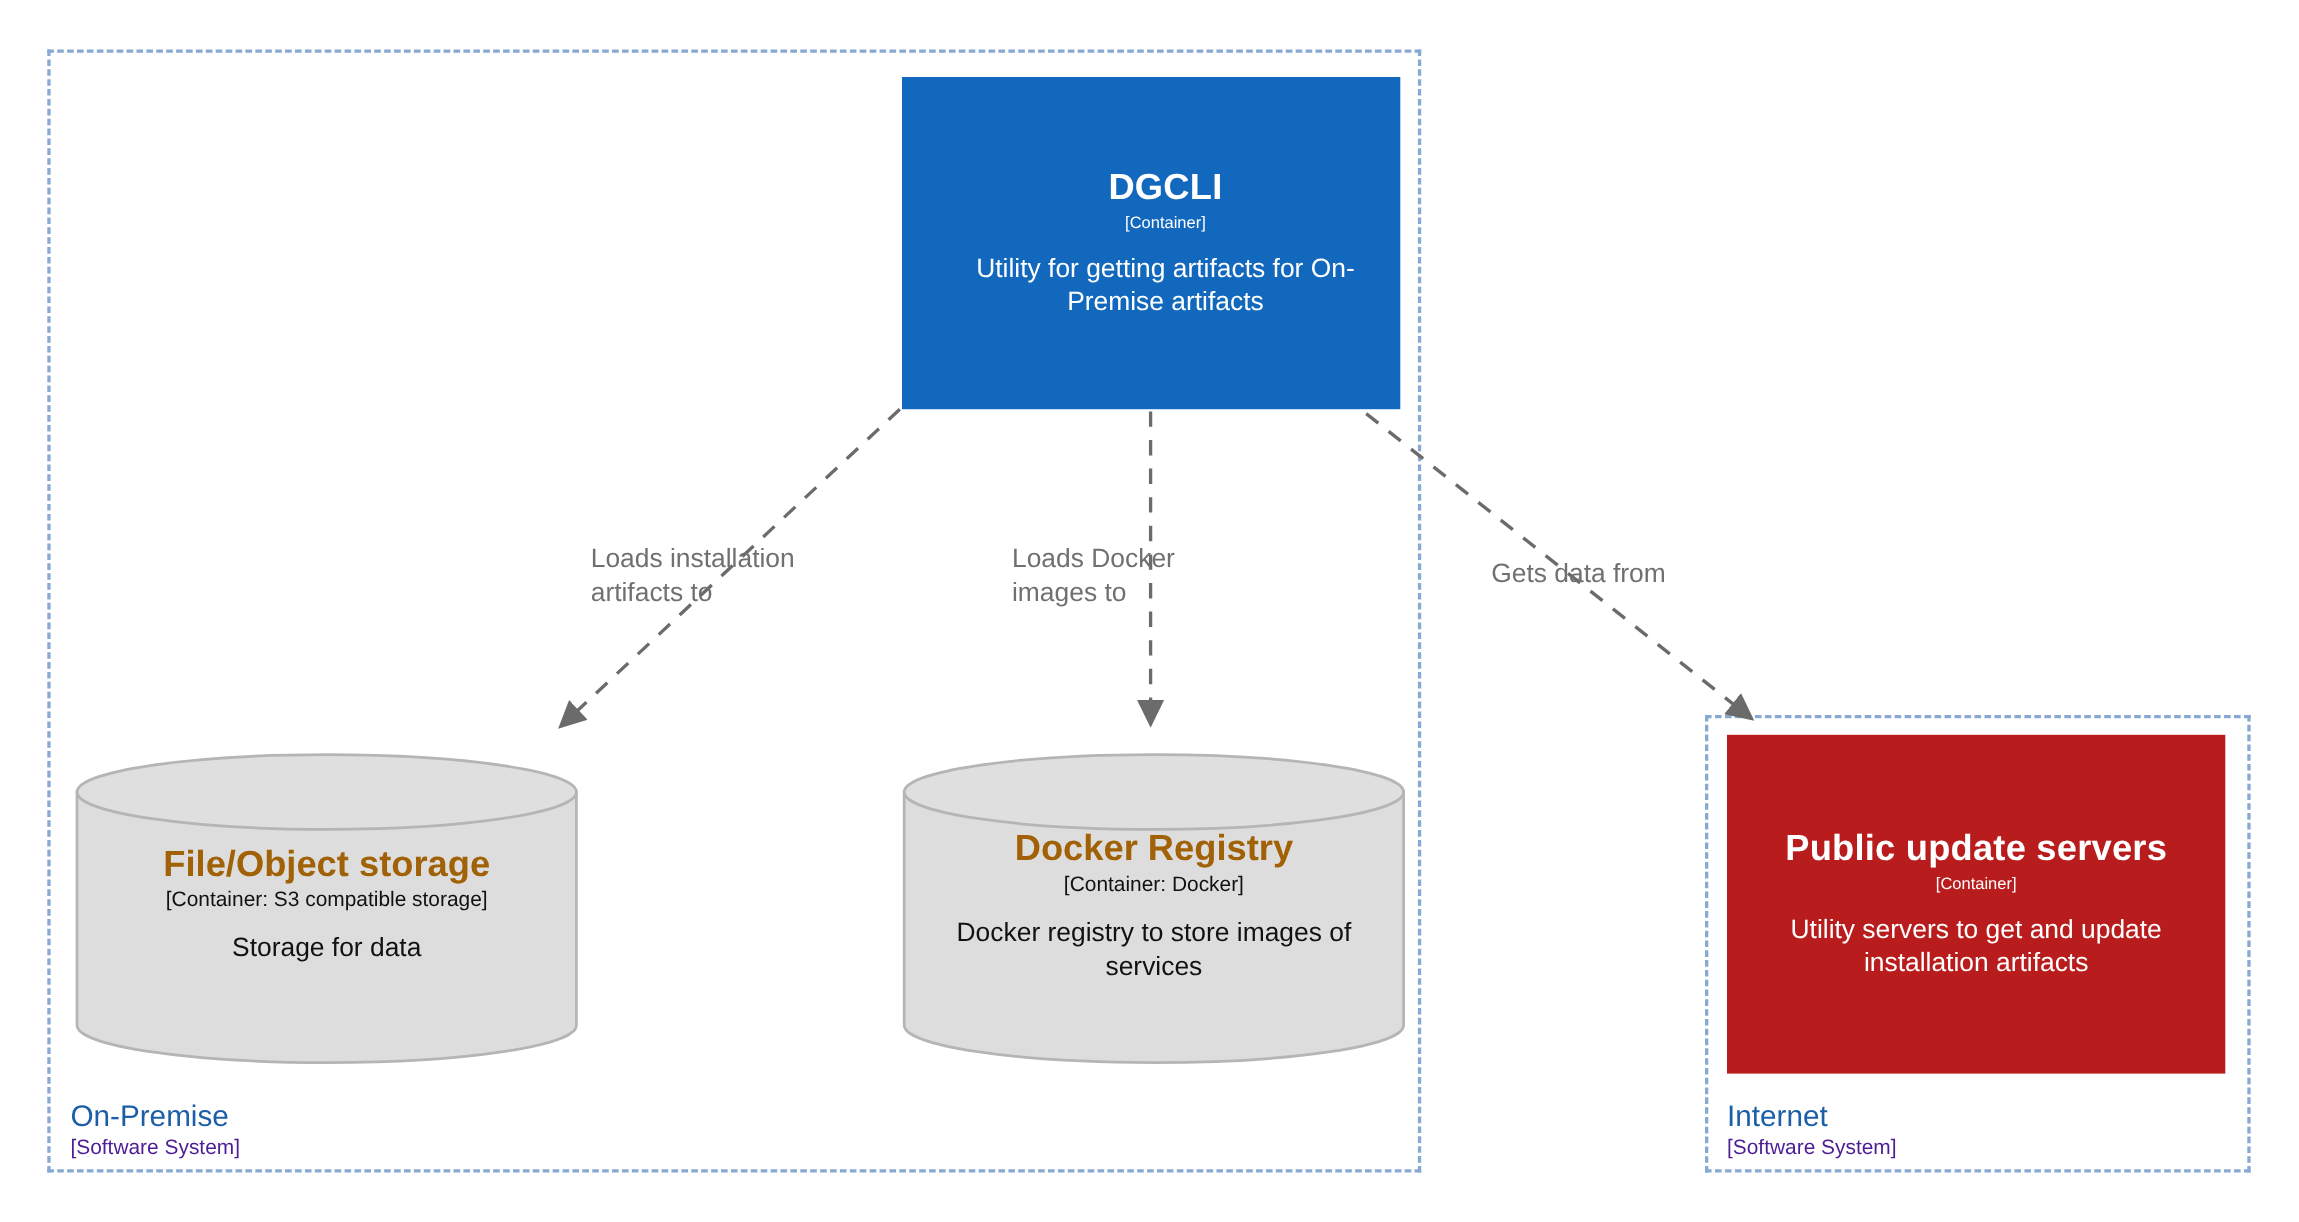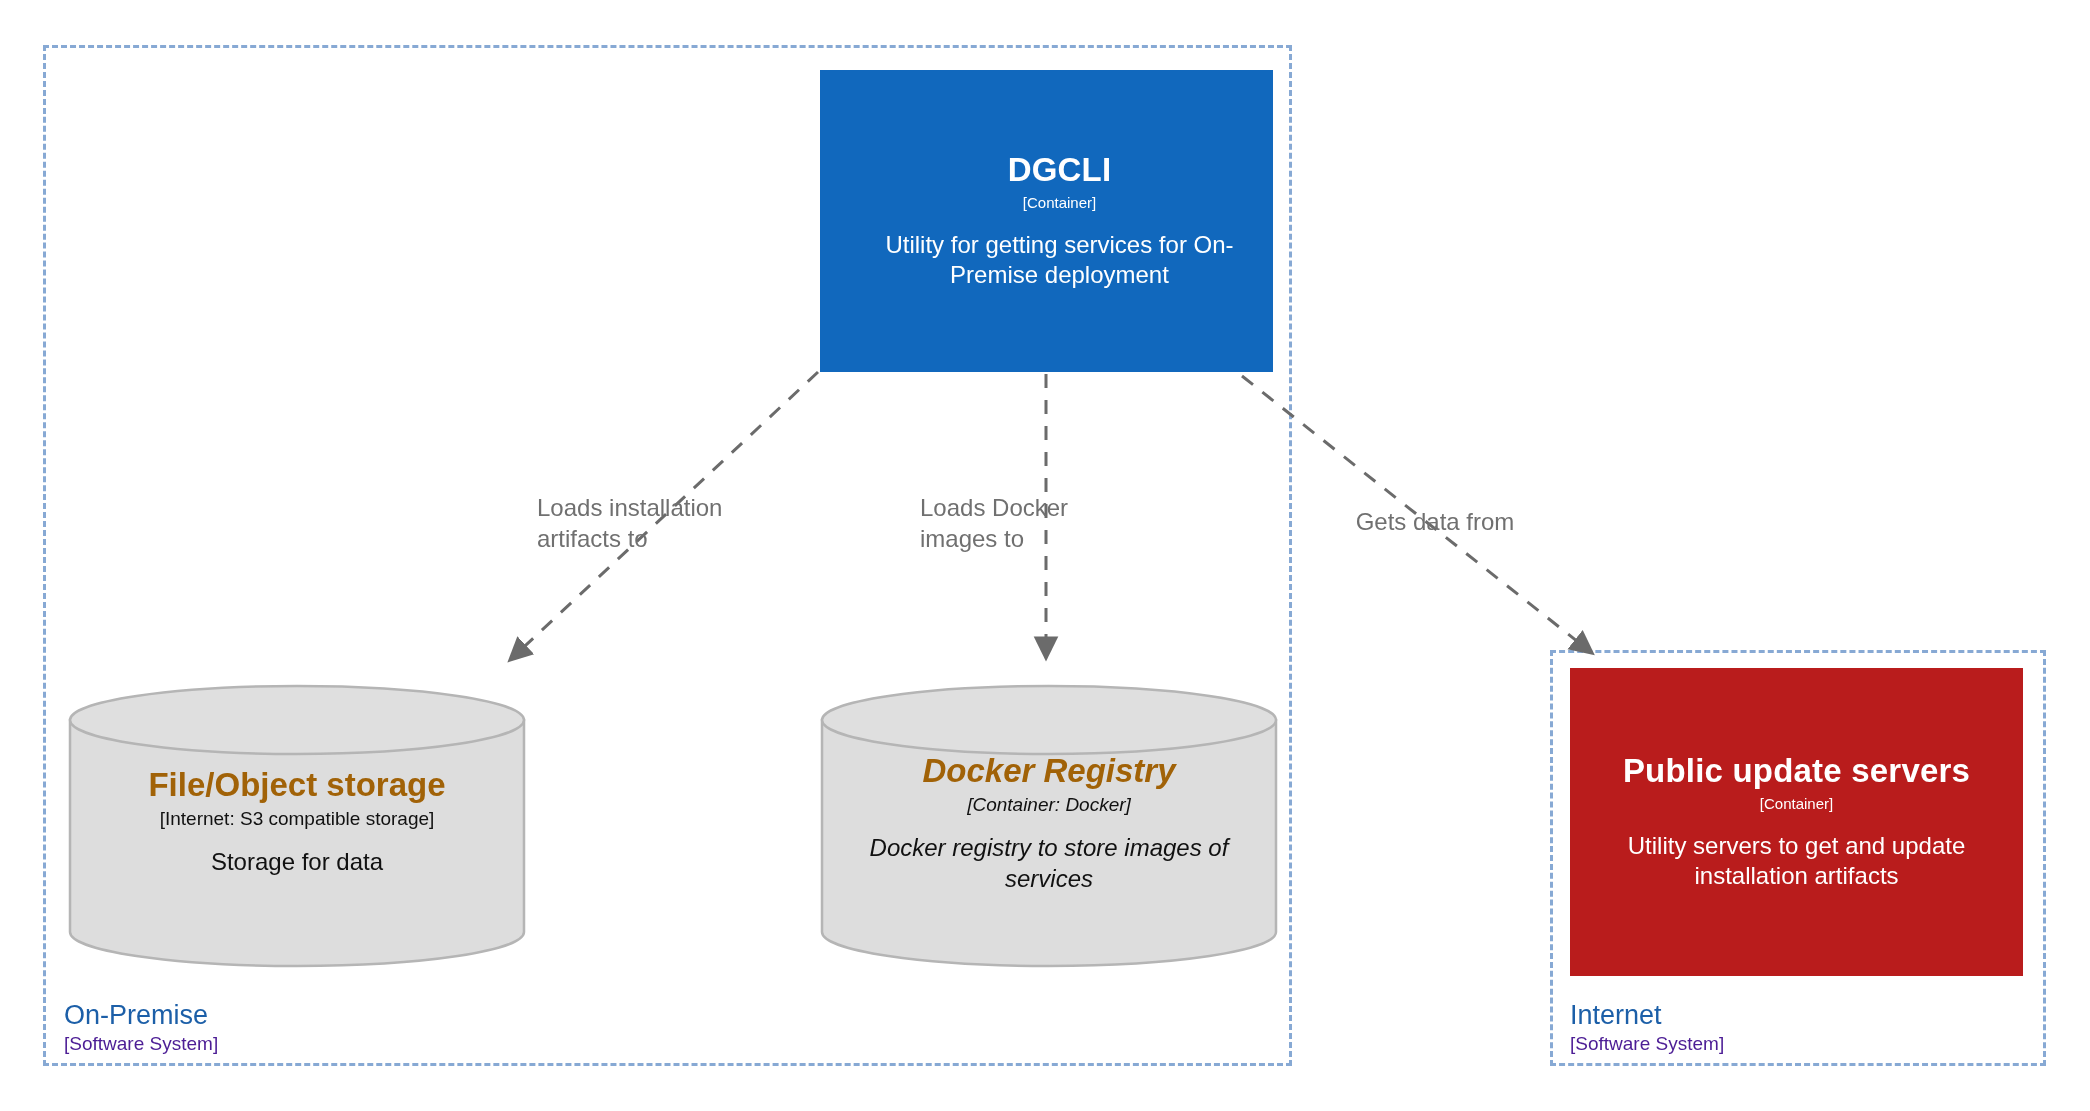--- a/index.html
+++ b/index.html
@@ -172,36 +172,36 @@
 
   <div class="edge-label" style="left:537px; top:492px; width:290px;">Loads installation
 artifacts to</div>
   <div class="edge-label" style="left:920px; top:492px; width:250px;">Loads Docker
 images to</div>
   <div class="edge-label" style="left:1315px; top:506px; width:240px; text-align:center;">Gets data from</div>
 
   <div class="node-box" style="left:820px; top:70px; width:453px; height:302px; background:#1168bd;padding-left:40px;">
     <div class="title">DGCLI</div>
     <div class="type">[Container]</div>
-    <div class="desc">Utility for getting services for On-Premise deployment</div>
+    <div class="desc">Utility for getting artifacts for On-Premise artifacts</div>
   </div>
 
   <div class="cyl" style="left:68px; top:684px; width:458px; height:284px;">
     <svg width="458" height="284" viewBox="0 0 458 284">
       <path d="M 2,36 L 2,248 A 227,34 0 0 0 456,248 L 456,36 Z" fill="#dddddd" stroke="#b5b5b5" stroke-width="2.5"></path>
       <ellipse cx="229" cy="36" rx="227" ry="34" fill="#dfdfdf" stroke="#b5b5b5" stroke-width="2.5"></ellipse>
     </svg>
     <div class="cyl-text" style="top:82px;">
       <div class="title">File/Object storage</div>
-      <div class="type">[Internet: S3 compatible storage]</div>
+      <div class="type">[Container: S3 compatible storage]</div>
       <div class="desc">Storage for data</div>
     </div>
   </div>
 
-  <div class="cyl" style="left:820px; top:684px; width:458px; height:284px;font-style:italic;">
+  <div class="cyl" style="left:820px; top:684px; width:458px; height:284px;">
     <svg width="458" height="284" viewBox="0 0 458 284">
       <path d="M 2,36 L 2,248 A 227,34 0 0 0 456,248 L 456,36 Z" fill="#dddddd" stroke="#b5b5b5" stroke-width="2.5"></path>
       <ellipse cx="229" cy="36" rx="227" ry="34" fill="#dfdfdf" stroke="#b5b5b5" stroke-width="2.5"></ellipse>
     </svg>
     <div class="cyl-text" style="top:68px;">
       <div class="title">Docker Registry</div>
       <div class="type">[Container: Docker]</div>
       <div class="desc">Docker registry to store images of services</div>
     </div>
   </div>

